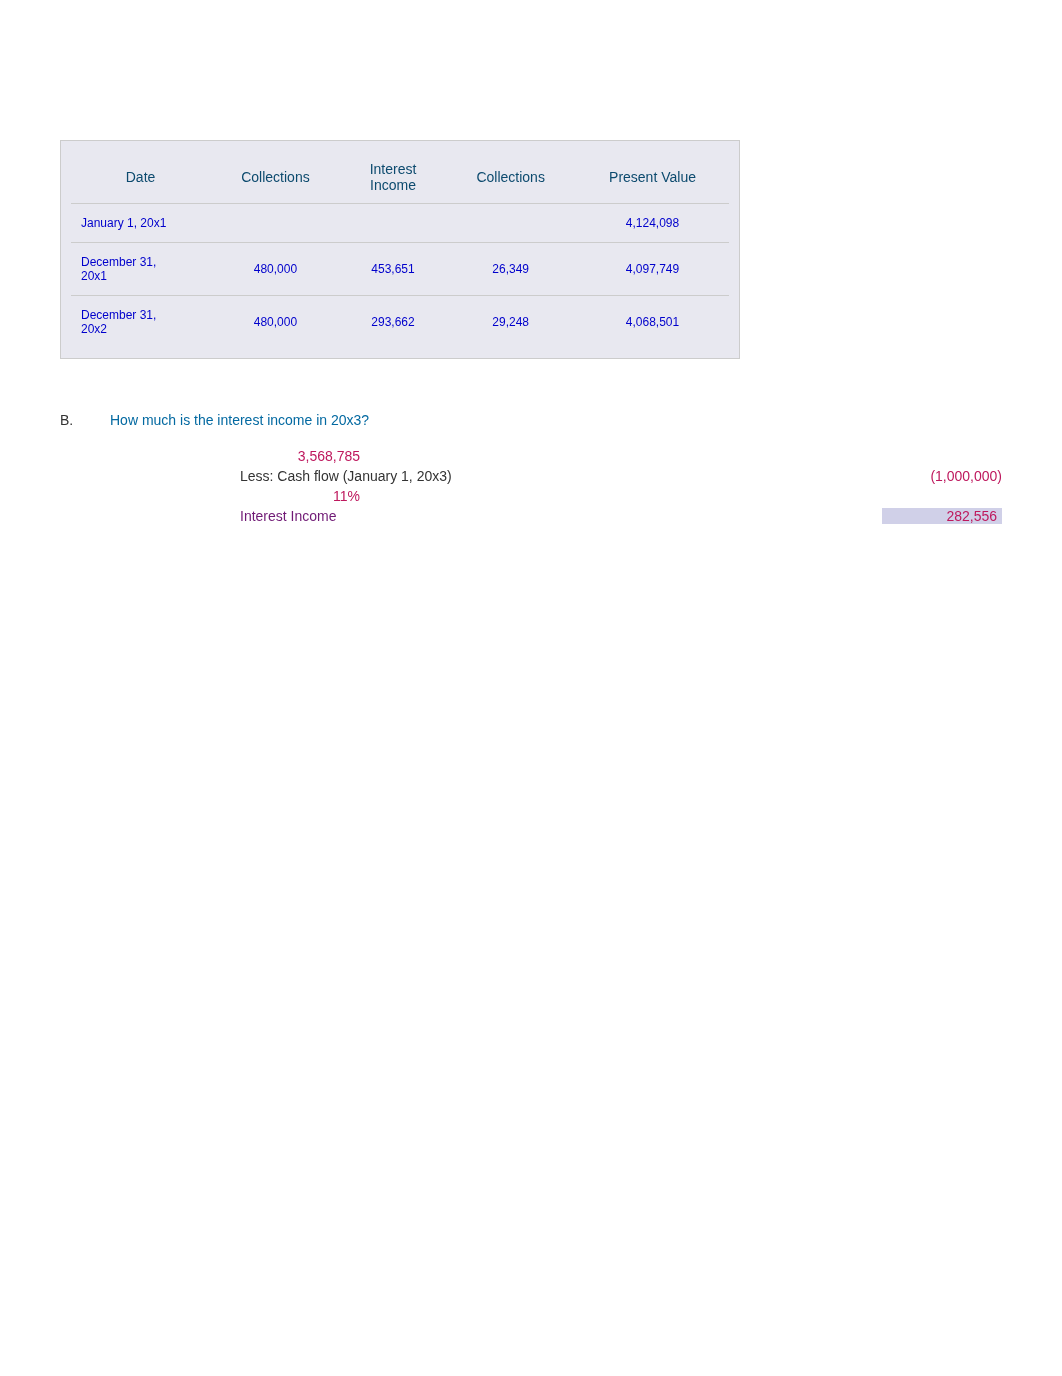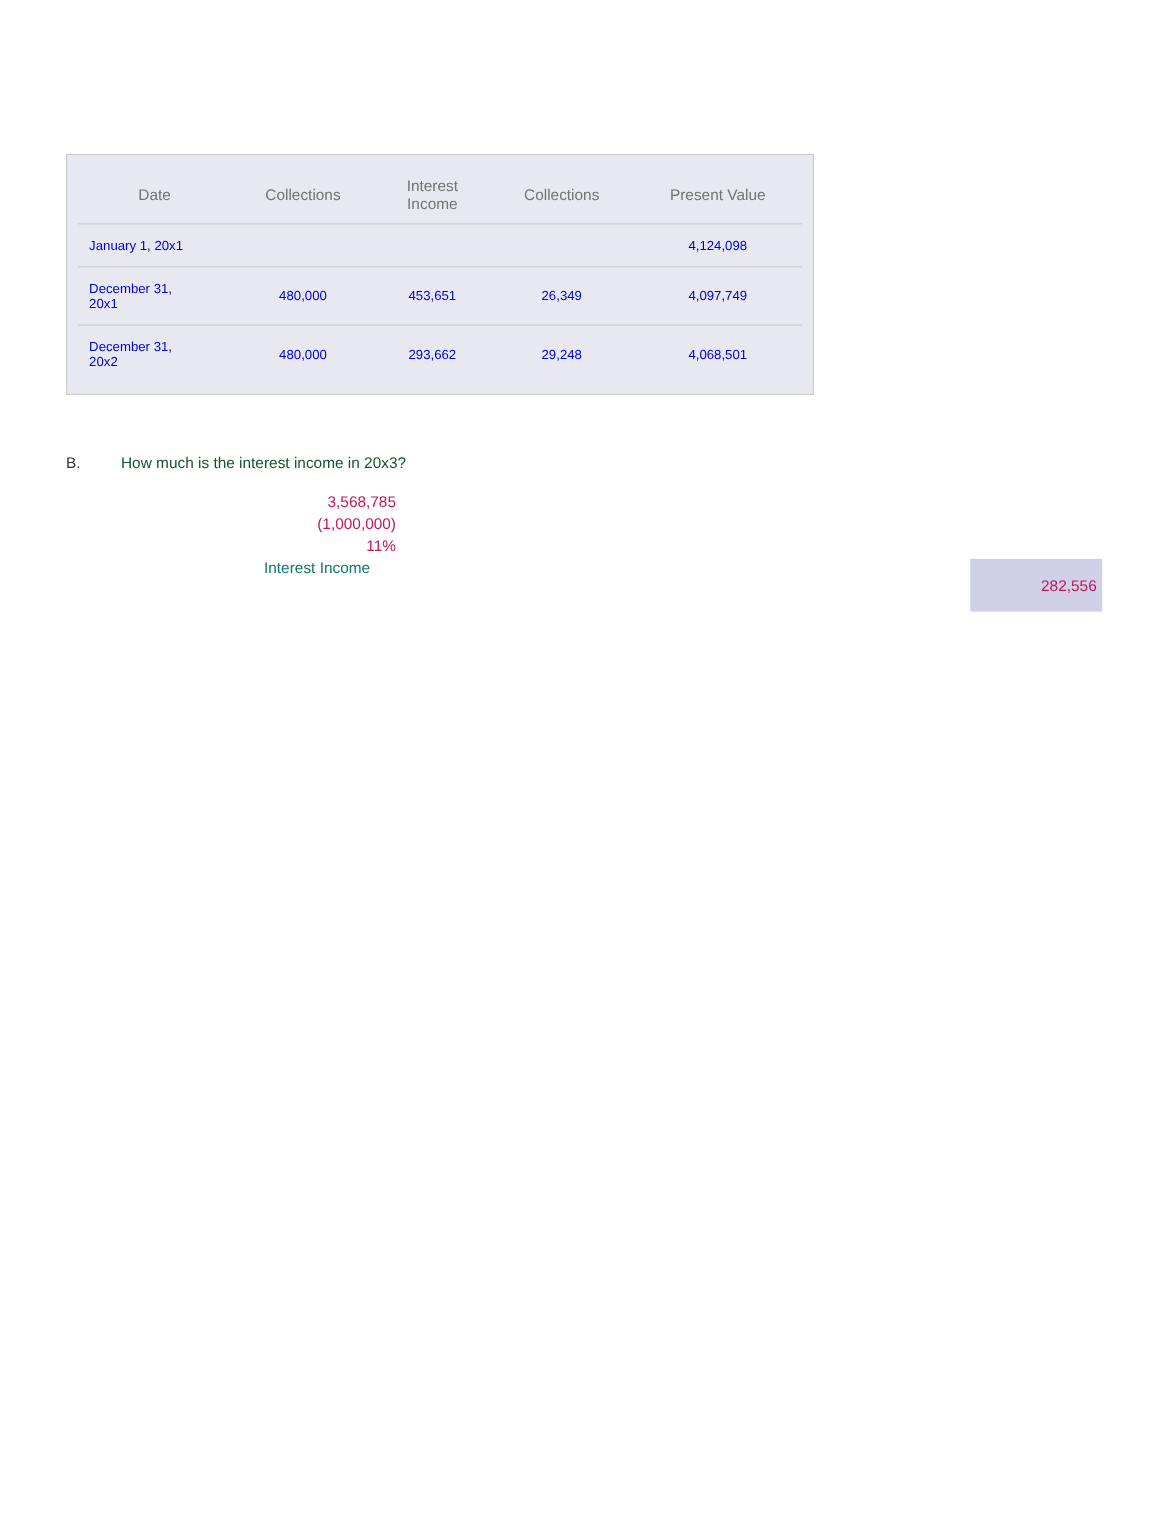--- a/index.html
+++ b/index.html
@@ -35,21 +35,21 @@
     table {
       border-collapse: collapse;
       width: 100%;
       background: #e8e8f0;
     }
 
     table th {
       text-align: center;
       padding: 10px 20px;
       font-weight: normal;
-      color: #737373;
+      color: #0c4a6e;
       font-size: 14px;
       border-bottom: 1px solid #ccc;
     }
 
     table td {
       text-align: center;
       padding: 12px 20px;
       color: #0000cc;
       font-size: 12px;
     }
@@ -81,21 +81,21 @@
     }
 
     .section-b-label {
       font-weight: normal;
       margin-right: 20px;
       min-width: 30px;
     }
 
     .section-b-question {
       font-size: 14px;
-      color: #14532d;
+      color: #0369a1;
     }
 
     .calc-table {
       margin-left: 180px;
       margin-top: 5px;
     }
 
     .calc-row {
       display: flex;
       justify-content: space-between;
@@ -103,33 +103,33 @@
       min-width: 500px;
     }
 
     .calc-label {
       color: #333;
       font-size: 14px;
       flex: 1;
     }
 
     .calc-label.blue {
-      color: #0f766e;
+      color: #701a75;
     }
 
     .calc-value {
       color: #be185d;
       font-size: 14px;
       text-align: right;
       min-width: 120px;
     }
 
     .calc-value.highlighted {
       background: #d0d0e8;
-      padding: 16px 5px;
+      padding: 0 5px;
     }
   </style>
 </head>
 <body>
 
 <div class="page-content">
 
   
   <div class="table-wrapper">
     <table>
@@ -173,20 +173,21 @@
     <div class="section-b-header">
       <span class="section-b-label">B.</span>
       <span class="section-b-question">How much is the interest income in 20x3?</span>
     </div>
 
     <div class="calc-table" id="calc-table">
     <div class="calc-row">
           <span class="calc-value">3,568,785</span>
         </div>
         <div class="calc-row">
+          <span class="calc-label">Less: Cash flow (January 1, 20x3)</span>
           <span class="calc-value">(1,000,000)</span>
         </div>
         <div class="calc-row">
           <span class="calc-value">11%</span>
         </div>
         <div class="calc-row">
           <span class="calc-label blue">Interest Income</span>
           <span class="calc-value highlighted">282,556</span>
         </div>
       </div>

